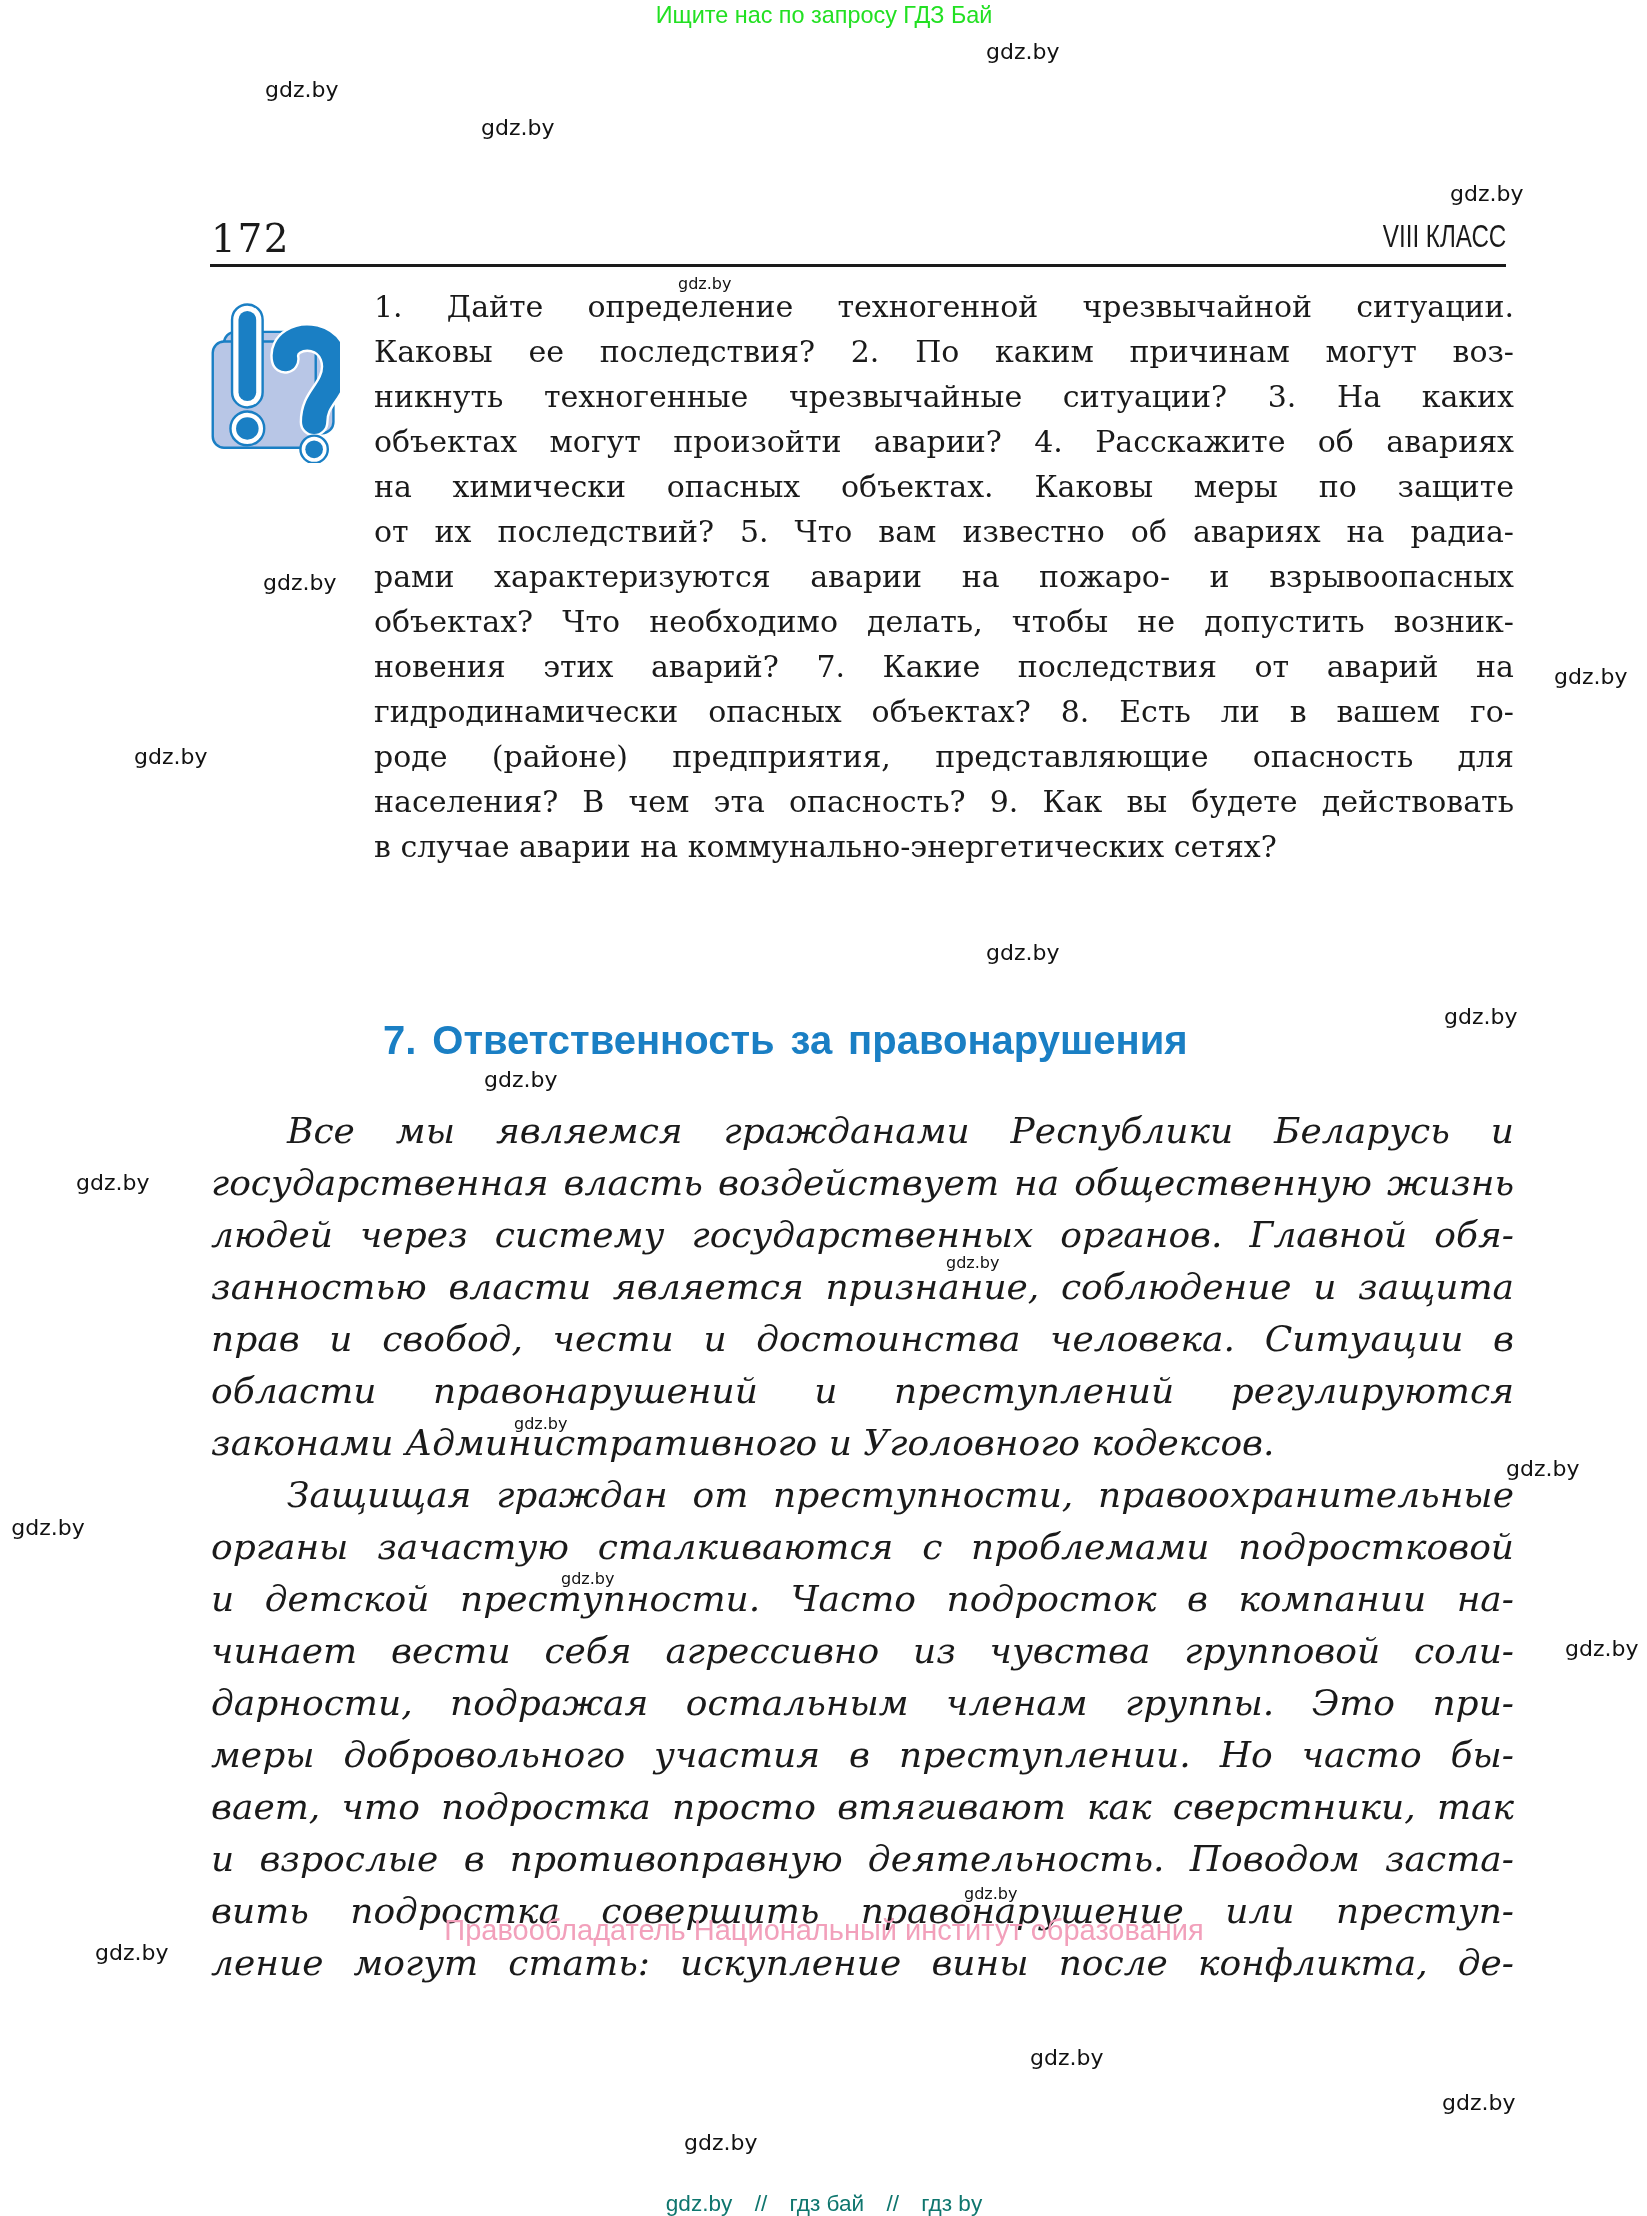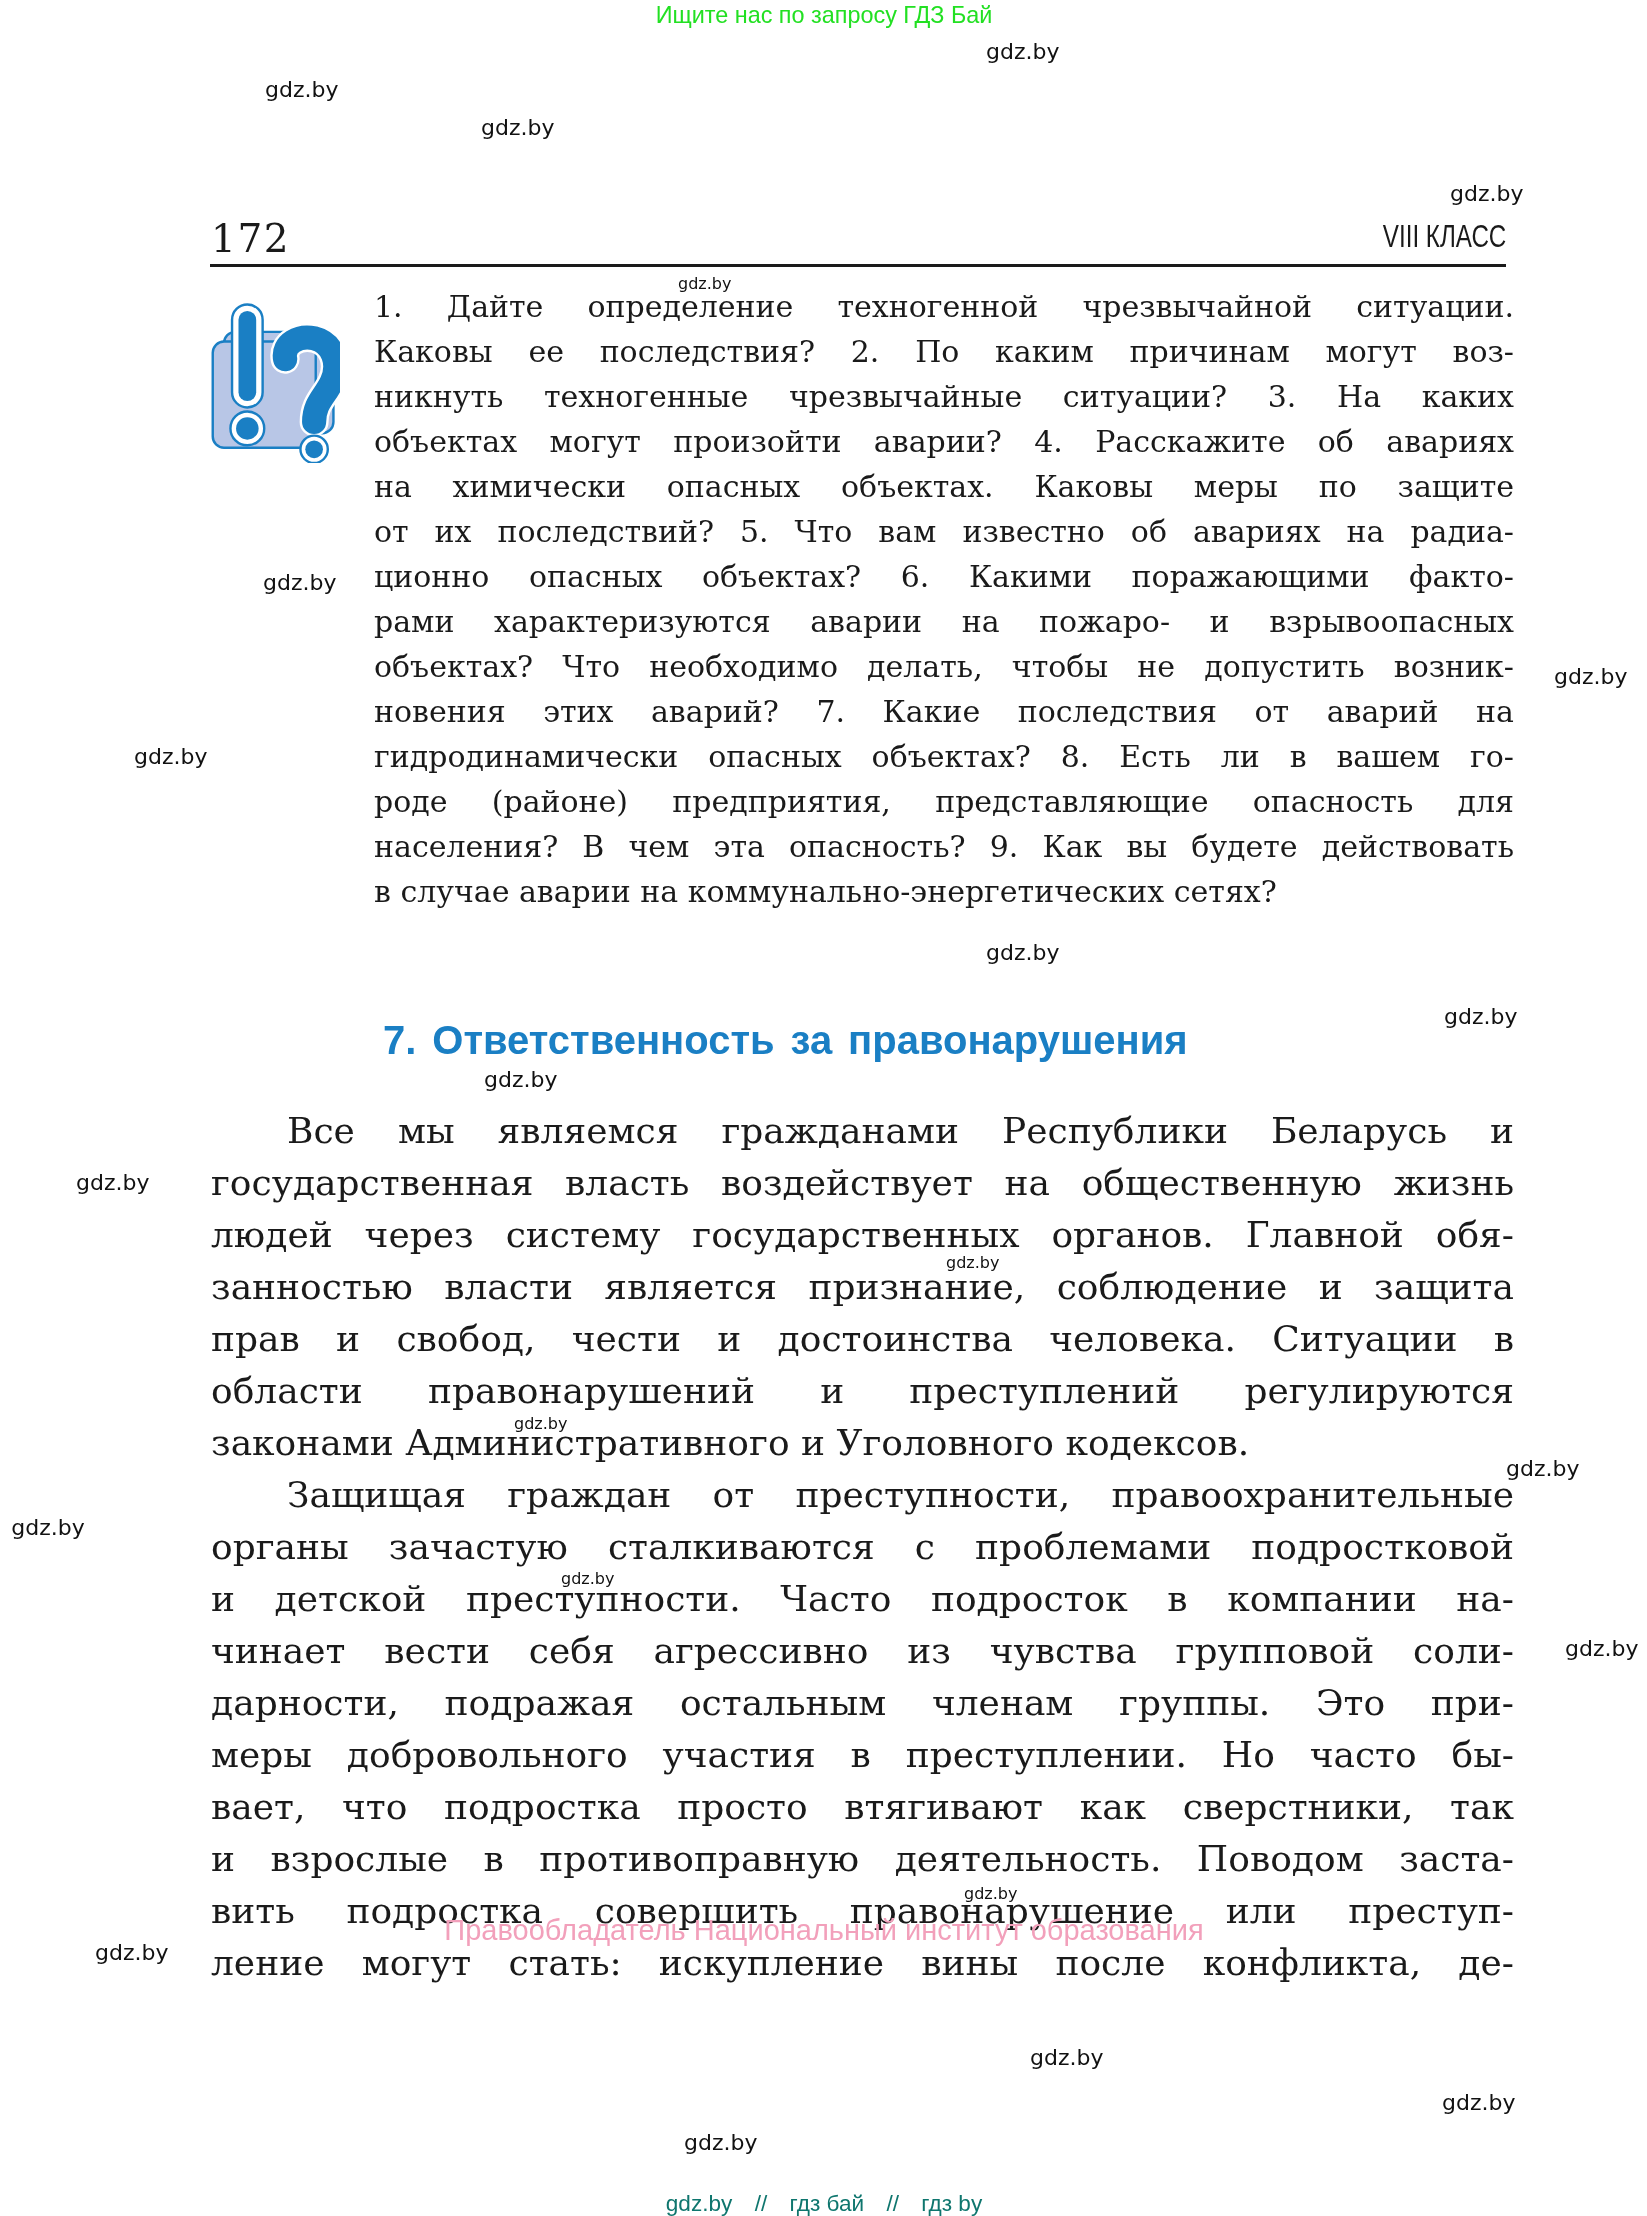--- a/index.html
+++ b/index.html
@@ -9,21 +9,21 @@
     .wm { font-family:"DejaVu Sans", sans-serif; font-size:22px; color:#111111; }
     .wm.small { font-size:16px; }
     .pagenum { left:211px; top:216px; font-family:"DejaVu Serif", serif; font-size:39px; color:#1a1a1a; letter-spacing:1.6px; }
     .grade { right:142px; top:219px; font-family:"Liberation Sans", sans-serif; font-size:31px; color:#1a1a1a; transform:scaleX(0.78); transform-origin:right center; }
     .rule { left:210px; top:264px; width:1296px; height:3.2px; background:#1a1a1a; }
     .qicon { left:211px; top:290px; width:129px; height:173px; }
     .questions { left:374px; top:284px; width:1140px; font-family:"DejaVu Serif", serif; font-size:30px; line-height:45px; color:#1a1a1a; text-align:justify; }
     .questions .ln { display:block; text-align:justify; text-align-last:justify; height:45px; white-space:nowrap; }
     .heading { left:383px; top:1018px; font-family:Liberation Sans, sans-serif; font-weight:bold; font-size:40px; color:#1a7fc4; word-spacing:4.8px; }
     .body { left:211px; top:1105px; width:1303px; font-family:"DejaVu Serif", serif; font-size:36px; line-height:52px; color:#1a1a1a; }
-    .body .ln { display:block; text-align:justify; text-align-last:justify; height:52px; white-space:nowrap; overflow:hidden; }
+    .body .ln { display:block; text-align:justify; text-align-last:justify; height:52px; white-space:nowrap; overflow:hidden;font-style:italic; }
     .body .ln.last { text-align-last:left; }
     .body .ln.indent { padding-left:76px; }
     .copyright { left:0; width:1648px; top:1914px; text-align:center; font-family:"Liberation Sans", sans-serif; font-size:29px; color:#f2a0bb; }
     .links { left:0; width:1648px; top:2191px; text-align:center; font-family:"Liberation Sans", sans-serif; font-size:22.6px; color:#0f766e; }
     .links span { margin:0 8px; }
   </style>
 </head>
 <body>
 
 <div class="abs banner">Ищите нас по запросу ГДЗ Бай</div>
@@ -76,21 +76,20 @@
   </svg>
 </div>
 
 <div class="abs questions">
   <span class="ln">1. Дайте определение техногенной чрезвычайной ситуации.</span>
   <span class="ln">Каковы ее последствия? 2. По каким причинам могут воз-</span>
   <span class="ln">никнуть техногенные чрезвычайные ситуации? 3. На каких</span>
   <span class="ln">объектах могут произойти аварии? 4. Расскажите об авариях</span>
   <span class="ln">на химически опасных объектах. Каковы меры по защите</span>
   <span class="ln">от их последствий? 5. Что вам известно об авариях на радиа-</span>
-  <span class="ln">ционно опасных объектах? 6. Какими поражающими факто-</span>
   <span class="ln">рами характеризуются аварии на пожаро- и взрывоопасных</span>
   <span class="ln">объектах? Что необходимо делать, чтобы не допустить возник-</span>
   <span class="ln">новения этих аварий? 7. Какие последствия от аварий на</span>
   <span class="ln">гидродинамически опасных объектах? 8. Есть ли в вашем го-</span>
   <span class="ln">роде (районе) предприятия, представляющие опасность для</span>
   <span class="ln">населения? В чем эта опасность? 9. Как вы будете действовать</span>
   <span class="ln" style="text-align-last:left;">в случае аварии на коммунально-энергетических сетях?</span>
 </div>
 
 <div class="abs heading">7. Ответственность за правонарушения</div>

